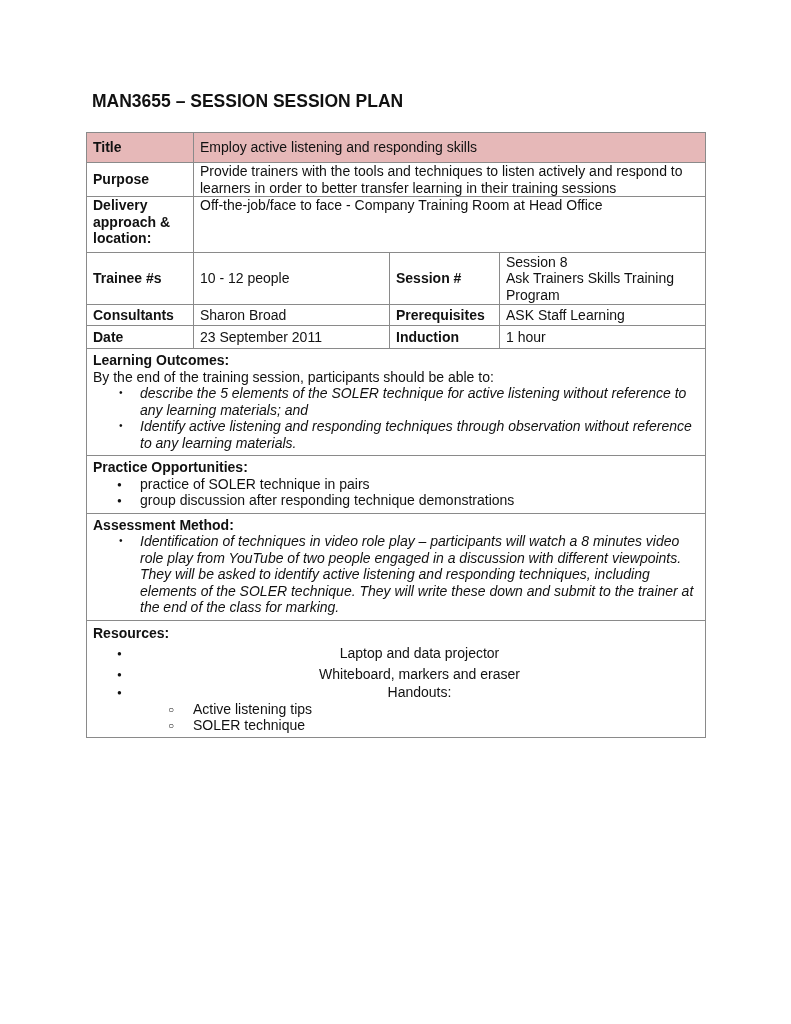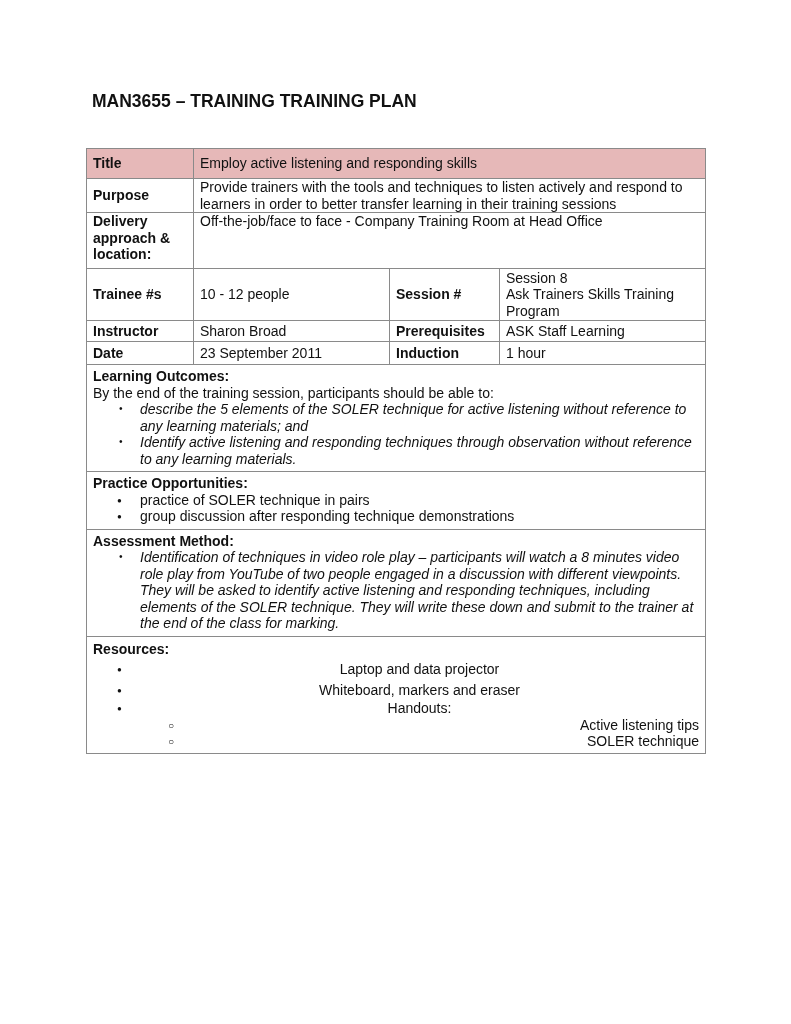--- a/index.html
+++ b/index.html
@@ -1,39 +1,39 @@
 <!DOCTYPE html>
 <html><head>
 <meta charset="utf-8">
 <style>
   html, body { margin: 0; padding: 0; background: #ffffff; }
   body { width: 791px; height: 1024px; position: relative; font-family: "Liberation Sans", sans-serif; color: #111; }
   .doc-title { position: absolute; left: 92px; top: 91px; font-size: 17.5px; font-weight: bold; letter-spacing: 0; margin: 0; }
-  table.plan { position: absolute; left: 86px; top: 148px; width: 620px; border-collapse: collapse; font-size: 14px; line-height: 16.5px; }
+  table.plan { position: absolute; left: 86px; top: 132px; width: 620px; border-collapse: collapse; font-size: 14px; line-height: 16.5px; }
   table.plan td { border: 1px solid #8a8a8a; padding: 0 6px; vertical-align: middle; }
   table.plan td.lbl { font-weight: bold; width: 94px; }
   table.plan td.lbl2 { font-weight: bold; width: 94px; }
   tr.hl td { background: #e6b8b8; }
   td.top { vertical-align: top !important; }
   .sec-h { font-weight: bold; }
   ul.sq { margin: 0; padding: 0; list-style: none; }
   ul.sq li { position: relative; padding-left: 47px; font-style: italic; }
   ul.sq li::before { content: "•"; position: absolute; left: 26px; font-size: 10px; top: 0; }
   ul.dot { margin: 0; padding: 0; list-style: none; }
   ul.dot li { position: relative; padding-left: 47px; }
   ul.dot li::before { content: "●"; position: absolute; left: 24px; font-size: 8px; top: 1px; }
   ul.circ { margin: 0; padding: 0; list-style: none; }
-  ul.circ li { position: relative; padding-left: 100px; text-align: right; }
+  ul.circ li { position: relative; padding-left: 100px; }
   ul.circ li::before { content: "○"; position: absolute; left: 75px; font-size: 10px; top: 1px; }
   .res li { margin-top: 4px; text-align: center; }
 </style>
 </head>
 <body>
 
-<h1 class="doc-title">MAN3655 – TRAINING TRAINING PLAN</h1>
+<h1 class="doc-title">MAN3655 – SESSION SESSION PLAN</h1>
 
 <table class="plan">
   <tbody>
       <tr class="hl" style="height:30px;">
     <td class="lbl">Title</td>
     <td colspan="3">Employ active listening and responding skills</td>
   </tr>
   <tr style="height:34px;">
     <td class="lbl">Purpose</td>
     <td colspan="3">Provide trainers with the tools and techniques to listen actively and respond to learners in order to better transfer learning in their training sessions</td>
@@ -45,21 +45,21 @@
   <tr style="height:52px;">
     <td class="lbl">Trainee #s</td>
     <td style="width:183px;">10 - 12 people</td>
     <td class="lbl2" style="width:97px;">Session #</td>
     <td>
       <div>Session 8</div>
       <div>Ask Trainers Skills Training Program</div>
     </td>
   </tr>
   <tr style="height:21px;">
-    <td class="lbl">Instructor</td>
+    <td class="lbl">Consultants</td>
     <td>Sharon Broad</td>
     <td class="lbl2">Prerequisites</td>
     <td>ASK Staff Learning</td>
   </tr>
   <tr style="height:23px;">
     <td class="lbl">Date</td>
     <td>23 September 2011</td>
     <td class="lbl2">Induction</td>
     <td>1 hour</td>
   </tr>

